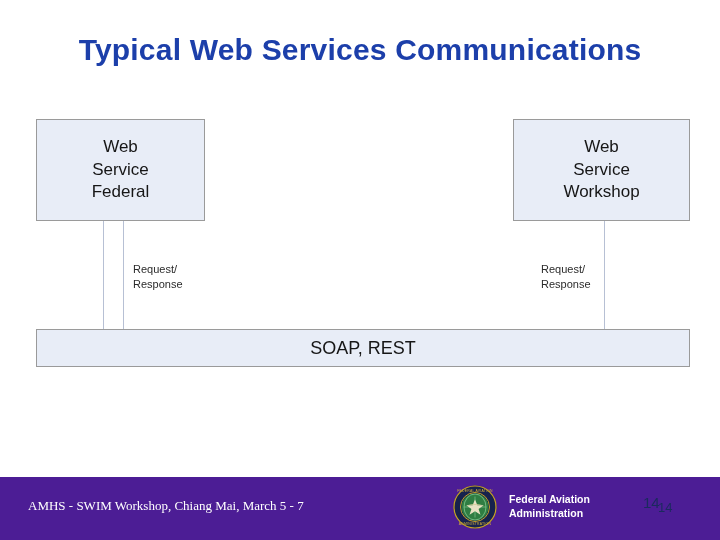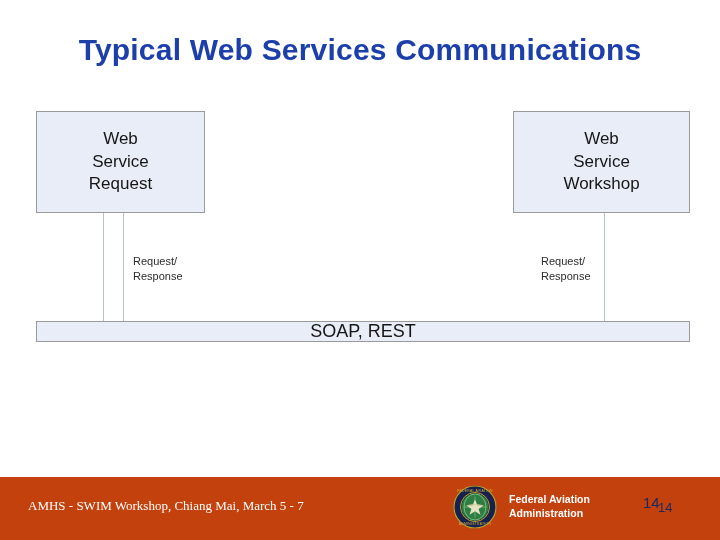--- a/index.html
+++ b/index.html
@@ -31,21 +31,21 @@
     font-weight: bold;
     color: #1c3faa;
     letter-spacing: 0.2px;
     white-space: nowrap;
   }
 
   
   .diagram {
     position: absolute;
     left: 0;
-    top: 4px;
+    top: 12px;
     width: 720px;
     height: 476px;
   }
 
   .node-box {
     position: absolute;
     background: #e8edf7;
     border: 1px solid #9a9a9a;
     box-sizing: border-box;
     display: flex;
@@ -94,21 +94,21 @@
     white-space: nowrap;
   }
   #rr-left  { left: 133px; top: 250px; }
   #rr-right { left: 541px; top: 250px; }
 
   
   .stack-bar {
     position: absolute;
     left: 36px;
     width: 654px;
-    height: 21px;
+    height: 38px;
     background: #e8edf7;
     border: 1px solid #9a9a9a;
     box-sizing: border-box;
     display: flex;
     align-items: center;
     justify-content: center;
   }
   .stack-bar .stack-label {
     font-size: 18px;
     color: #161616;
@@ -117,21 +117,21 @@
   #bar-http { top: 359px; }
   #bar-tcp  { top: 401px; }
 
   
   .footer {
     position: absolute;
     left: 0;
     top: 477px;
     width: 720px;
     height: 63px;
-    background: #c2410c;
+    background: #4c1d95;
   }
   .footer-text {
     position: absolute;
     left: 28px;
     top: 21px;
     font-family: "Liberation Serif", serif;
     font-size: 13px;
     color: #ffffff;
     white-space: nowrap;
   }
@@ -174,21 +174,21 @@
 <div class="slide">
 
   <div class="slide-title">Typical Web Services Communications</div>
 
   <div class="diagram">
 
     <div class="node-box" id="box-client">
       <div class="node-label">
         <span>Web</span><br>
         <span>Service</span><br>
-        <span>Request</span>
+        <span>Federal</span>
       </div>
     </div>
 
     <div class="node-box" id="box-provider">
       <div class="node-label">
         <span>Web</span><br>
         <span>Service</span><br>
         <span>Workshop</span>
       </div>
     </div>

